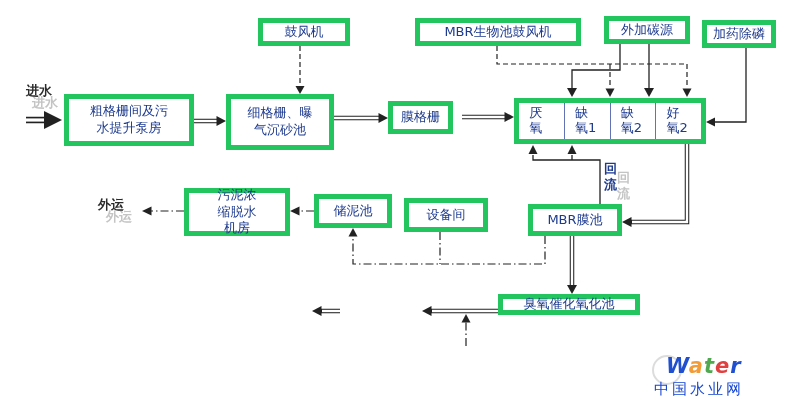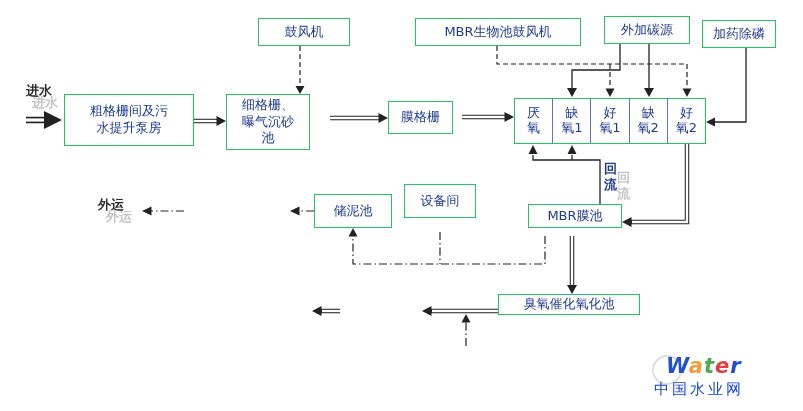--- a/index.html
+++ b/index.html
@@ -1,27 +1,27 @@
 <!DOCTYPE html>
 <html><head>
 <meta charset="utf-8">
 <style>
   html,body{margin:0;padding:0;background:#fff;}
   .stage{position:relative;width:803px;height:411px;background:#ffffff;
          font-family:"DejaVu Sans",sans-serif;overflow:hidden;}
   .lines{position:absolute;left:0;top:0;z-index:1;}
   .box{position:absolute;box-sizing:border-box;background:#fff;
-       border:1px solid #22c55e;color:#1d3a8e;font-size:13px;
+       border:5px solid #22c55e;color:#1d3a8e;font-size:13px;
        display:flex;align-items:center;justify-content:center;
        text-align:center;line-height:1.3;z-index:2;}
   .bio{padding:0;}
   .bio .cell{flex:1;display:flex;align-items:center;justify-content:center;
        border-left:1px solid #6272b4;height:100%;}
   .bio .cell:first-child{border-left:none;}
-  .cw{display:inline-block;width:1.85em;word-break:break-all;line-height:1.15;text-align:center;}
+  .cw{display:inline-block;width:1.85em;word-break:break-all;line-height:1.15;text-align:left;}
   .label{position:absolute;z-index:3;font-size:13px;color:#2b2b2b;font-weight:bold;}
   .echo{color:#c4c4c4;z-index:2;}
   .vlabel{width:1.05em;word-break:break-all;line-height:1.2;}
   .recycle{color:#1d3a8e;}
   
   .db{fill:none;stroke:#222;stroke-width:4.5;}
   .dw{fill:none;stroke:#fff;stroke-width:2.4;}
   .big{stroke-width:6.5;}
   .bigw{stroke-width:3.2;}
   .s1{fill:none;stroke:#222;stroke-width:1.3;}
@@ -144,44 +144,42 @@
       <polygon class="ah" points="466,314 461.5,322.5 470.5,322.5"></polygon>
     </g>
   </svg>
 
   <div class="box" style="left:258px;top:18px;width:92px;height:28px">鼓风机</div>
   <div class="box" style="left:415px;top:18px;width:166px;height:28px">MBR生物池鼓风机</div>
   <div class="box" style="left:604px;top:16px;width:86px;height:28px">外加碳源</div>
   <div class="box" style="left:702px;top:20px;width:74px;height:28px">加药除磷</div>
 
   <div class="box" style="left:64px;top:94px;width:130px;height:52px;padding:12px 20px">粗格栅间及污水提升泵房</div>
-  <div class="box" style="left:226px;top:94px;width:84px;height:56px;padding:0 13px">细格栅、曝气沉砂池</div>
+  <div class="box" style="left:226px;top:94px;width:108px;height:56px;padding:0 13px">细格栅、曝气沉砂池</div>
   <div class="box" style="left:388px;top:101px;width:65px;height:33px">膜格栅</div>
 
   <div class="box bio" style="left:514px;top:98px;width:192px;height:46px">
     <div class="cell">
       <span class="cw">厌氧</span>
       </div>
     <div class="cell">
       <span class="cw">缺氧1</span>
       </div>
     <div class="cell">
-      <span class="cw">好氧1</span>
-      </div>
-    <div class="cell">
       <span class="cw">缺氧2</span>
       </div>
     <div class="cell">
       <span class="cw">好氧2</span>
       </div>
   </div>
 
+  <div class="box" style="left:184px;top:188px;width:106px;height:48px;padding:0 24px">污泥浓缩脱水机房</div>
   <div class="box" style="left:314px;top:194px;width:78px;height:34px">储泥池</div>
-  <div class="box" style="left:404px;top:184px;width:72px;height:34px">设备间</div>
-  <div class="box" style="left:528px;top:204px;width:94px;height:24px">MBR膜池</div>
+  <div class="box" style="left:404px;top:198px;width:84px;height:34px">设备间</div>
+  <div class="box" style="left:528px;top:204px;width:94px;height:32px">MBR膜池</div>
 
   <div class="box" style="left:498px;top:294px;width:142px;height:21px">臭氧催化氧化池</div>
 
   <div class="label echo" style="left:32px;top:94px">进水</div>
   <div class="label" style="left:26px;top:82px">进水</div>
 
   <div class="label echo" style="left:106px;top:208px">外运</div>
   <div class="label" style="left:98px;top:196px">外运</div>
 
   <div class="label echo vlabel" style="left:617px;top:170px">回流</div>

